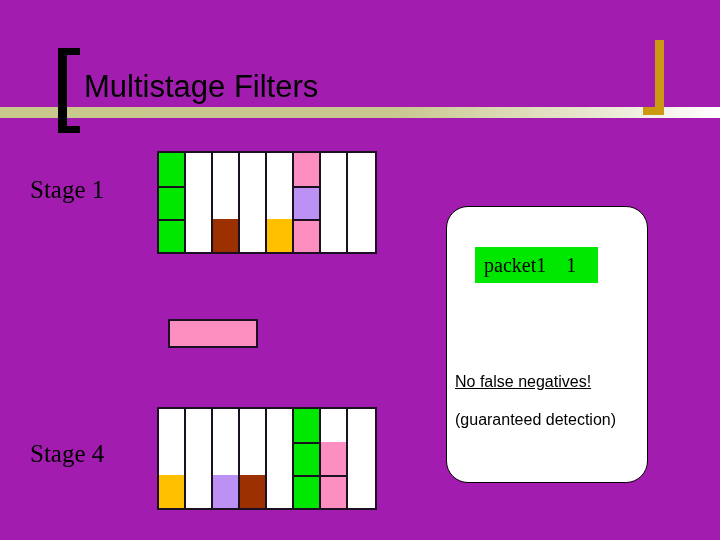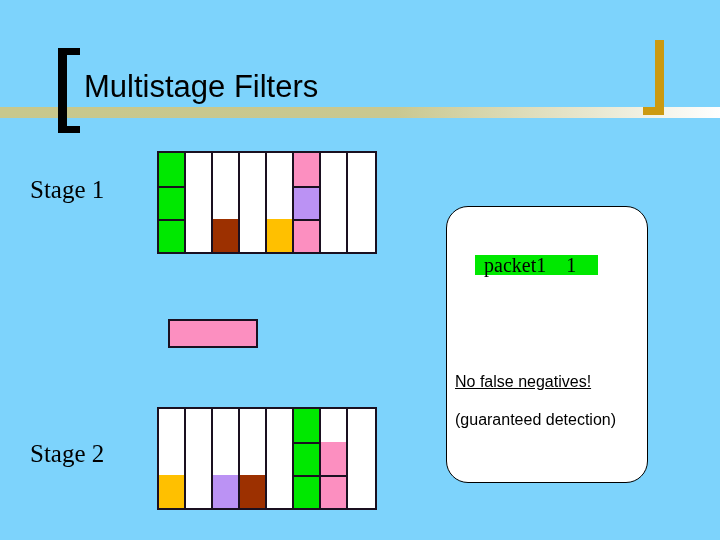--- a/index.html
+++ b/index.html
@@ -4,21 +4,21 @@
 <style>
   html, body {
     margin: 0;
     padding: 0;
     background: #ffffff;
   }
   #slide {
     position: relative;
     width: 720px;
     height: 540px;
-    background: #7dd3fc;
+    background: #a21caf;
     overflow: hidden;
     font-family: "Liberation Sans", sans-serif;
   }
 
   
   .title-band {
     position: absolute;
     left: 0;
     top: 107px;
     width: 720px;
@@ -153,23 +153,23 @@
     width: 202px;
     height: 277px;
     border: 1px solid #000000;
     border-radius: 22px;
     background: #ffffff;
     box-sizing: border-box;
   }
   #packet-chip {
     position: absolute;
     left: 475px;
-    top: 255px;
+    top: 247px;
     width: 123px;
-    height: 20px;
+    height: 36px;
     background: #00e800;
     display: flex;
     align-items: center;
     box-sizing: border-box;
   }
   #packet-chip-label {
     font-family: "Liberation Serif", serif;
     font-size: 20px;
     color: #000000;
     padding-left: 9px;
@@ -239,21 +239,21 @@
       </div>
       <div class="grid-col">
         <div class="grid-cell"></div>
         <div class="grid-cell"></div>
         <div class="grid-cell"></div>
       </div>
     </div>
 
   <div id="pink-bar" style="background: rgb(252, 143, 192);"></div>
 
-  <div class="stage-label" id="stage2-label">Stage 2</div>
+  <div class="stage-label" id="stage2-label">Stage 4</div>
   <div class="grid" id="stage2-grid">
       <div class="grid-col">
         <div class="grid-cell"></div>
         <div class="grid-cell"></div>
         <div class="grid-cell filled top-cell" style="background: rgb(255, 192, 0);"></div>
       </div>
       <div class="grid-col">
         <div class="grid-cell"></div>
         <div class="grid-cell"></div>
         <div class="grid-cell"></div>

